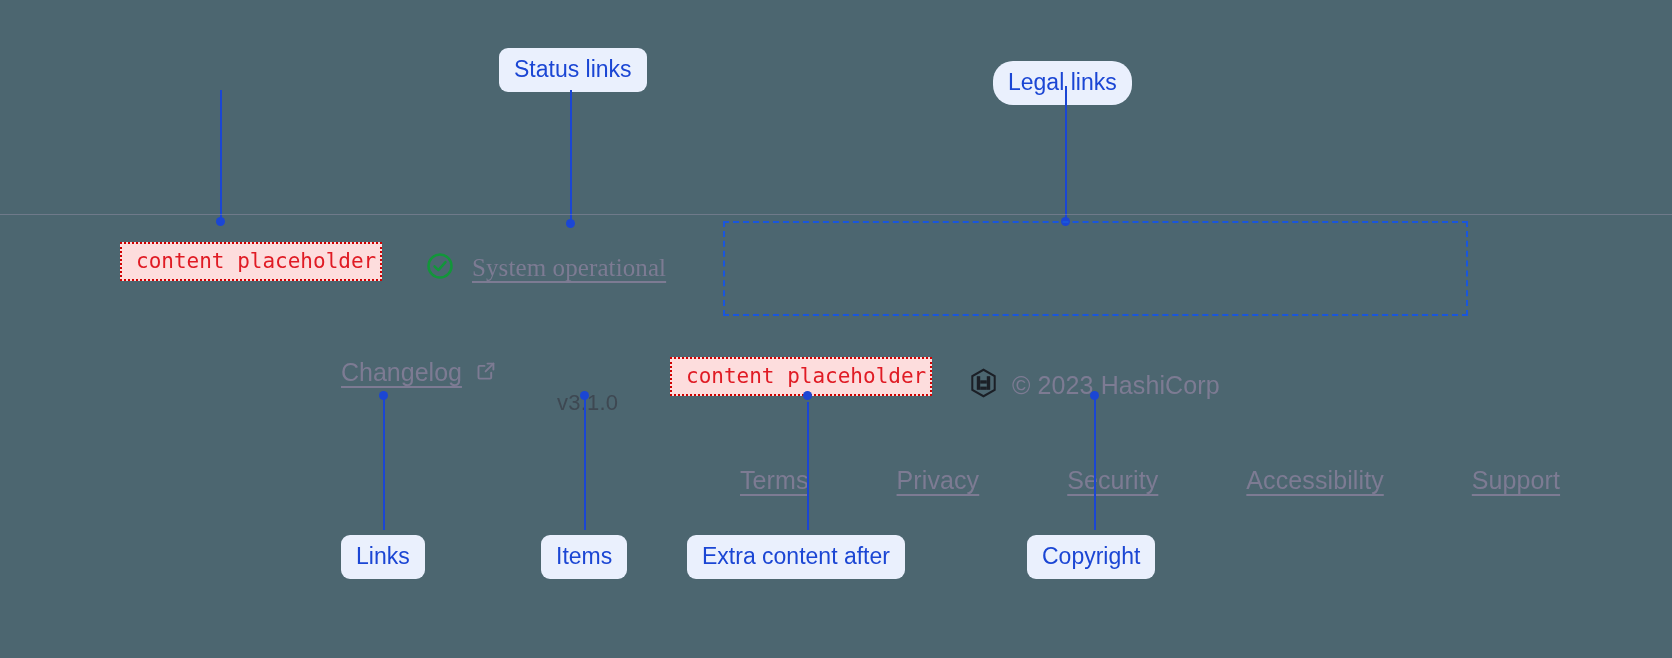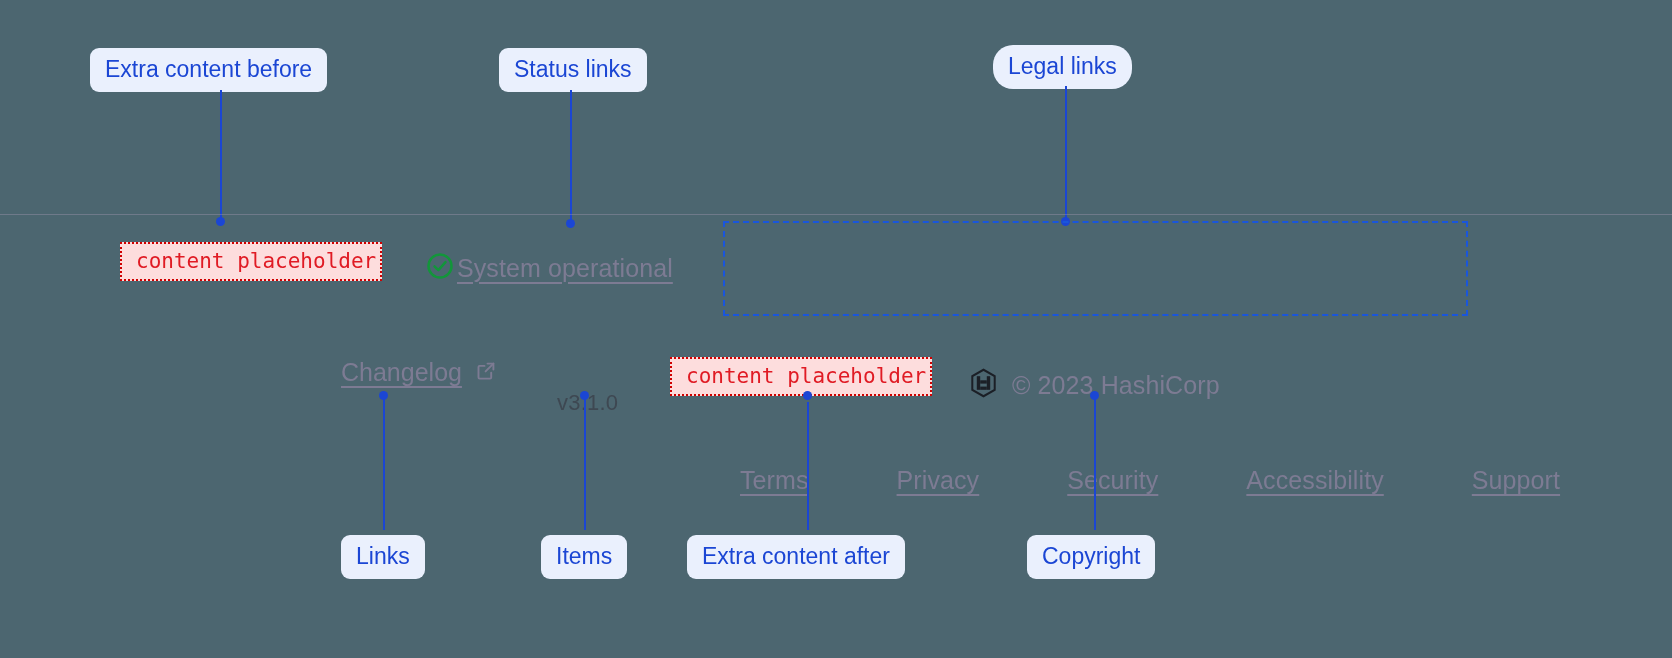--- a/index.html
+++ b/index.html
@@ -68,22 +68,23 @@
     left: 120px;
     top: 27px;
   }
 
   .status-link {
     position: absolute;
     left: 425px;
     top: 36px;
     display: flex;
     align-items: center;
-    gap: 2px;
+    gap: 17px;
     text-decoration: none;
+    font-family: Liberation Serif, serif;
   }
 
   .status-icon { display: block; }
 
   .status-text {
     font-size: 25px;
     color: #7d7b93;
     text-decoration: underline;
     text-underline-offset: 5px;
     text-decoration-thickness: 1.5px;
@@ -209,29 +210,28 @@
     height: 9px;
     border-radius: 50%;
     background: #1b46d4;
   }
 </style>
 </head>
 <body>
 
 <div id="canvas">
 
-  <div class="callout" style="left:90px; top:48px;">Extra content before</div>
   <div class="leader" style="left:220px; top:90px; height:130px;"></div>
   <div class="dot" style="left:216px; top:217px;"></div>
 
   <div class="callout" style="left:499px; top:48px;">Status links</div>
   <div class="leader" style="left:570px; top:90px; height:131px;"></div>
   <div class="dot" style="left:566px; top:219px;"></div>
 
-  <div class="callout" style="left:993px; top:45px;border-radius:20px;">Legal links</div>
+  <div class="callout" style="left:993px; top:61px;border-radius:20px;">Legal links</div>
   <div class="leader" style="left:1065px; top:86px; height:135px;"></div>
   <div class="dot" style="left:1061px; top:217px;"></div>
 
   <div class="footer-divider"></div>
 
   <div class="legal-box"></div>
 
   <div class="footer">
 
     <div class="footer-row-top">

